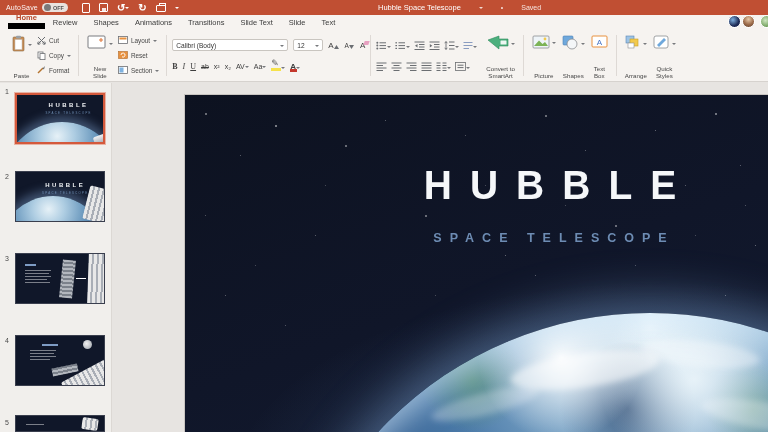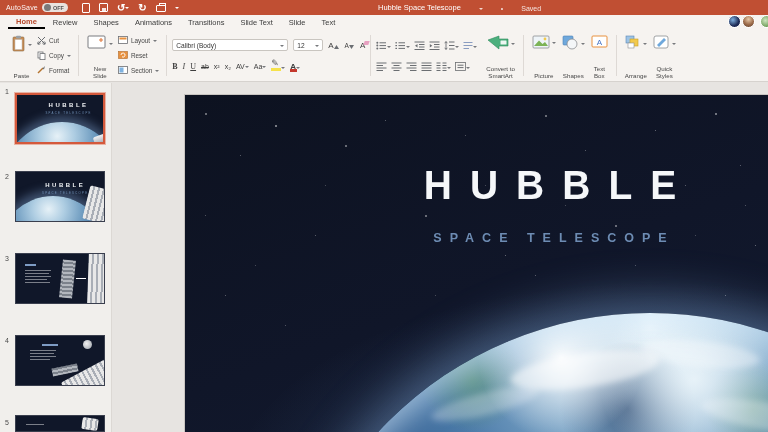--- a/index.html
+++ b/index.html
@@ -16,30 +16,30 @@
   .as-off{font-size:5.5px;color:#555;font-weight:700;margin-left:2px;}
   .qat{display:flex;align-items:center;gap:9px;margin-left:14px;}
   .qat .ic{display:flex;align-items:center;}
   .doc-ic{width:8px;height:10px;border:1px solid #fff;border-radius:1px;background:transparent;}
   .save-ic{width:9px;height:9px;border:1px solid #fff;border-radius:1px;position:relative;}
   .save-ic::after{content:"";position:absolute;left:2px;top:4px;width:4px;height:4px;background:#fff;opacity:.85;}
   .undo-ic,.redo-ic{font-size:10px;line-height:9px;color:#fff;font-weight:700;}
   .print-ic{width:10px;height:7px;border:1px solid #fff;border-radius:1px;position:relative;margin-top:2px;}
   .print-ic::before{content:"";position:absolute;left:2px;top:-3px;width:5px;height:2px;border:1px solid #fff;border-bottom:none;}
   .wcar{width:0;height:0;border:2.5px solid transparent;border-top-color:#fff;margin-top:2px;}
-  .doctitle{position:absolute;left:378px;top:3px;display:flex;align-items:flex-end;gap:18px;font-size:7.5px;}
+  .doctitle{position:absolute;left:378px;top:3px;display:flex;align-items:center;gap:18px;font-size:7.5px;}
   .doctitle .tcar{width:0;height:0;border:2.5px solid transparent;border-top-color:#f2d9d0;margin-top:2px;}
   .saved-dot{font-size:7px;opacity:.8;}
   .saved{font-size:7px;opacity:.85;}
 
   
   .tabrow{position:absolute;left:0;top:15px;width:768px;height:14px;background:#f6f3f0;
     display:flex;align-items:flex-end;padding-left:8px;}
   .tab{font-size:7.5px;color:#3d3d3d;padding:2px 8px 2px;cursor:default;}
-  .tab.active{color:#b7472a;font-weight:700;border-bottom:2px solid #000000;padding-bottom:1px;}
+  .tab.active{color:#b7472a;font-weight:700;border-bottom:6px solid #000000;padding-bottom:1px;}
   .av{position:absolute;width:13px;height:13px;border-radius:50%;top:0px;border:1px solid #fff;}
   .av1{right:27px;background:radial-gradient(circle at 35% 35%,#7fb0e0 0%,#1d2a55 60%);}
   .av2{right:13px;background:radial-gradient(circle at 50% 30%,#e8c9a8 0%,#9c6b4a 55%,#5f4030 100%);}
   .av3{right:-5px;background:radial-gradient(circle at 40% 40%,#cfe6c0 0%,#6f9e5a 70%);}
 
   
   .ribbon{position:absolute;left:0;top:29px;width:768px;height:53px;background:#f6f3f0;
     border-bottom:1px solid #d6d2ce;display:flex;align-items:stretch;padding:2px 0 1px 5px;}
   .grp{display:flex;align-items:stretch;padding:0 3px;}
   .vdiv{width:1px;background:#ded9d5;margin:4px 2px;}

